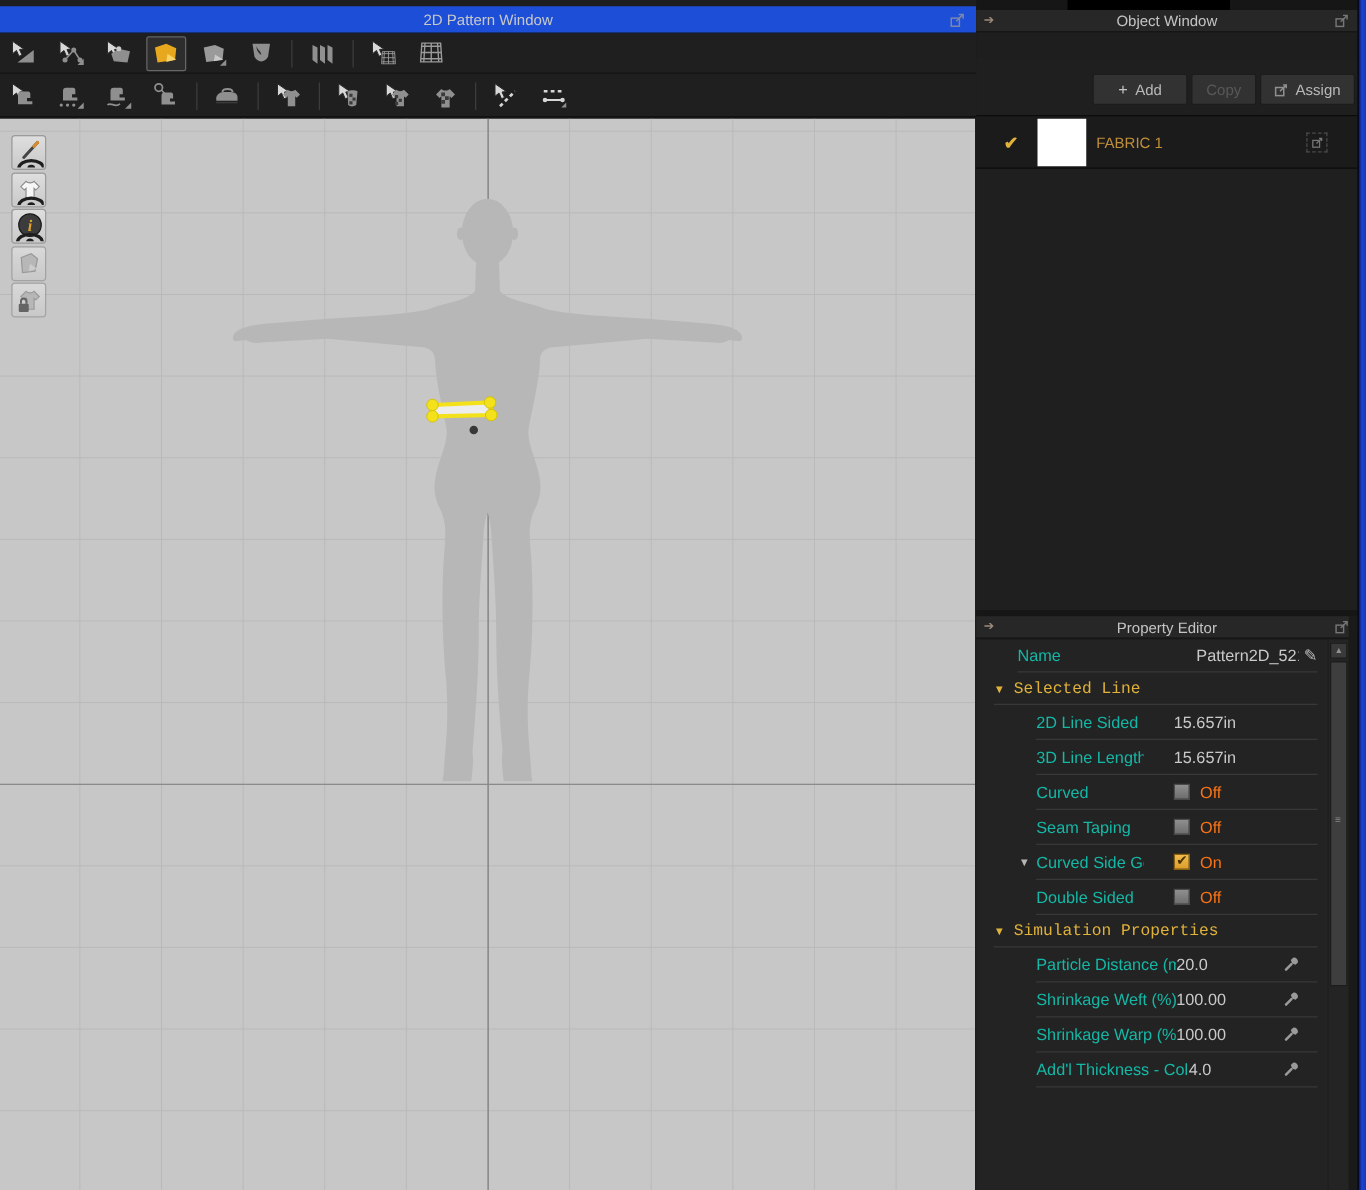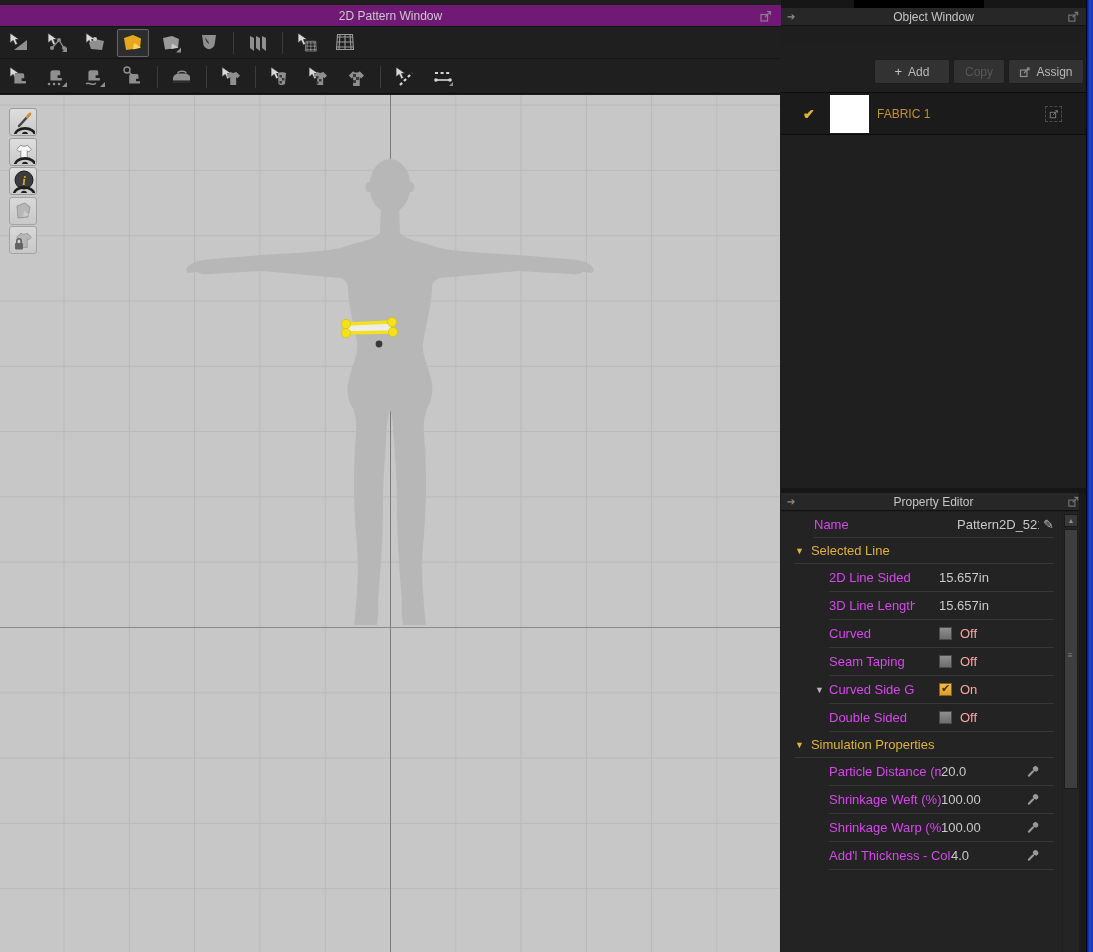--- a/index.html
+++ b/index.html
@@ -1,21 +1,21 @@
 <!DOCTYPE html>
 <html><head>
 <meta charset="utf-8">
 <style>
   * { margin:0; padding:0; box-sizing:border-box; }
   html,body { width:1093px; height:952px; overflow:hidden; background:#191919;
               font-family:"Liberation Sans", sans-serif; -webkit-font-smoothing:antialiased; }
 
   
   .pattern-window { position:absolute; left:0; top:0; width:781px; height:952px; background:#1e1e1e; }
-  .pw-titlebar { position:absolute; left:0; top:5px; width:100%; height:22px; background:#701a75;
+  .pw-titlebar { position:absolute; left:0; top:5px; width:100%; height:22px; background:#1d4ed8;
                  border-bottom:1px solid #141414; display:flex; align-items:center; justify-content:center; }
   .pw-title { font-size:12px; color:#c9c9c9; }
   .popout { position:absolute; right:8px; top:4px; width:14px; height:14px; opacity:.75; cursor:pointer; }
   .toolbar { position:absolute; left:0; width:100%; display:flex; align-items:center; background:#1f1f1f; }
   .tb1 { top:27px; height:32px; border-bottom:1px solid #161616; }
   .tb2 { top:60px; height:34px; border-bottom:1px solid #0e0e0e; }
   .tbtn { width:32px; height:28px; margin:0 3px; display:flex; align-items:center; justify-content:center;
           border:1px solid transparent; border-radius:2px; cursor:pointer; flex:0 0 auto; }
   .tbtn.active { background:#2d2d2d; border-color:#666; }
   .tbtn svg { width:24px; height:24px; }
@@ -73,40 +73,40 @@
   .fab-icon { width:17px; height:16px; border:1px dashed #4a4a4a; margin-right:24px;
               display:flex; align-items:center; justify-content:center; cursor:pointer; }
   .fab-icon svg { width:10px; height:10px; opacity:.65; }
 
   
   .pe-gutter { position:absolute; left:0; top:488px; width:100%; height:5px; background:#161616; }
   .pe-titlebar { top:493px; }
   .pe-body { position:absolute; left:0; top:512px; width:281px; height:440px; background:#232323; overflow:hidden; }
   .prow { display:flex; align-items:center; height:28px; margin:0 8px 0 33px;
           border-bottom:1px solid #383838; position:relative; }
-  .prow .plabel { font-size:13px; color:#d946ef; overflow:hidden; white-space:nowrap; flex:0 0 auto; }
+  .prow .plabel { font-size:13px; color:#14b8a6; overflow:hidden; white-space:nowrap; flex:0 0 auto; }
   .name-row { height:26px; }
   .name-row .plabel { width:100px; }
   .name-val { width:82px; font-size:13px; color:#c9c9c9; overflow:hidden; white-space:nowrap; margin-left:auto; }
   .pencil { font-size:13px; color:#b8b8b8; margin-left:4px; cursor:pointer; }
   .sec-header { display:flex; align-items:center; height:26px; margin:0 8px 0 14px;
                 border-bottom:1px solid #383838; color:#e0b23a; }
   .sec-tri { font-size:9px; margin-right:7px; cursor:pointer; color:#e0b23a; }
-  .sec-text { font-size:13px; }
+  .sec-text { font-size:13px;font-family:Liberation Mono, monospace; }
   .lvl2 { margin-left:48px; }
   .lvl2 .plabel { width:86px; }
   .sub-tri { position:absolute; left:-14px; font-size:9px; color:#b5b5b5; cursor:pointer; }
   .pval { font-size:13px; color:#c9c9c9; margin-left:24px; white-space:nowrap; }
   .sim .plabel { width:112px; }
   .sim .pval { margin-left:0; }
   .cb { width:13px; height:13px; border:1px solid #4a4a4a; background:linear-gradient(#8f8f8f,#6d6d6d);
         margin-left:24px; margin-right:8px; cursor:pointer; flex:0 0 auto; position:relative; }
   .cb.on { background:linear-gradient(#f0bc4e,#dd9e2a); border-color:#8a6010; }
   .cb.on::after { content:"\2714"; position:absolute; left:1px; top:-2px; font-size:11px; color:#4a3000; }
-  .cbtext { font-size:13px; color:#fca5a5; }
+  .cbtext { font-size:13px; color:#f97316; }
   .wrench { position:absolute; right:14px; top:50%; transform:translateY(-50%); width:15px; height:15px; cursor:pointer; }
   .curv-row { height:50px; margin-left:48px; border-bottom:1px solid #383838; position:relative;
               display:flex; align-items:center; }
   .curv-row .plabel { width:71px; margin-left:20px; }
   .curv-val { position:absolute; left:115px; top:5px; font-size:13px; color:#c9c9c9; }
   .curv-wrench { top:12px; transform:none; }
   .slider { position:absolute; left:110px; top:32px; width:97px; height:4px; background:#cfcfcf;
             border-radius:2px; cursor:pointer; }
   .slider .thumb { position:absolute; right:-4px; top:-5px; width:8px; height:14px;
                    background:linear-gradient(#eee,#bbb); border:1px solid #777; border-radius:2px 2px 1px 1px; cursor:pointer; }

